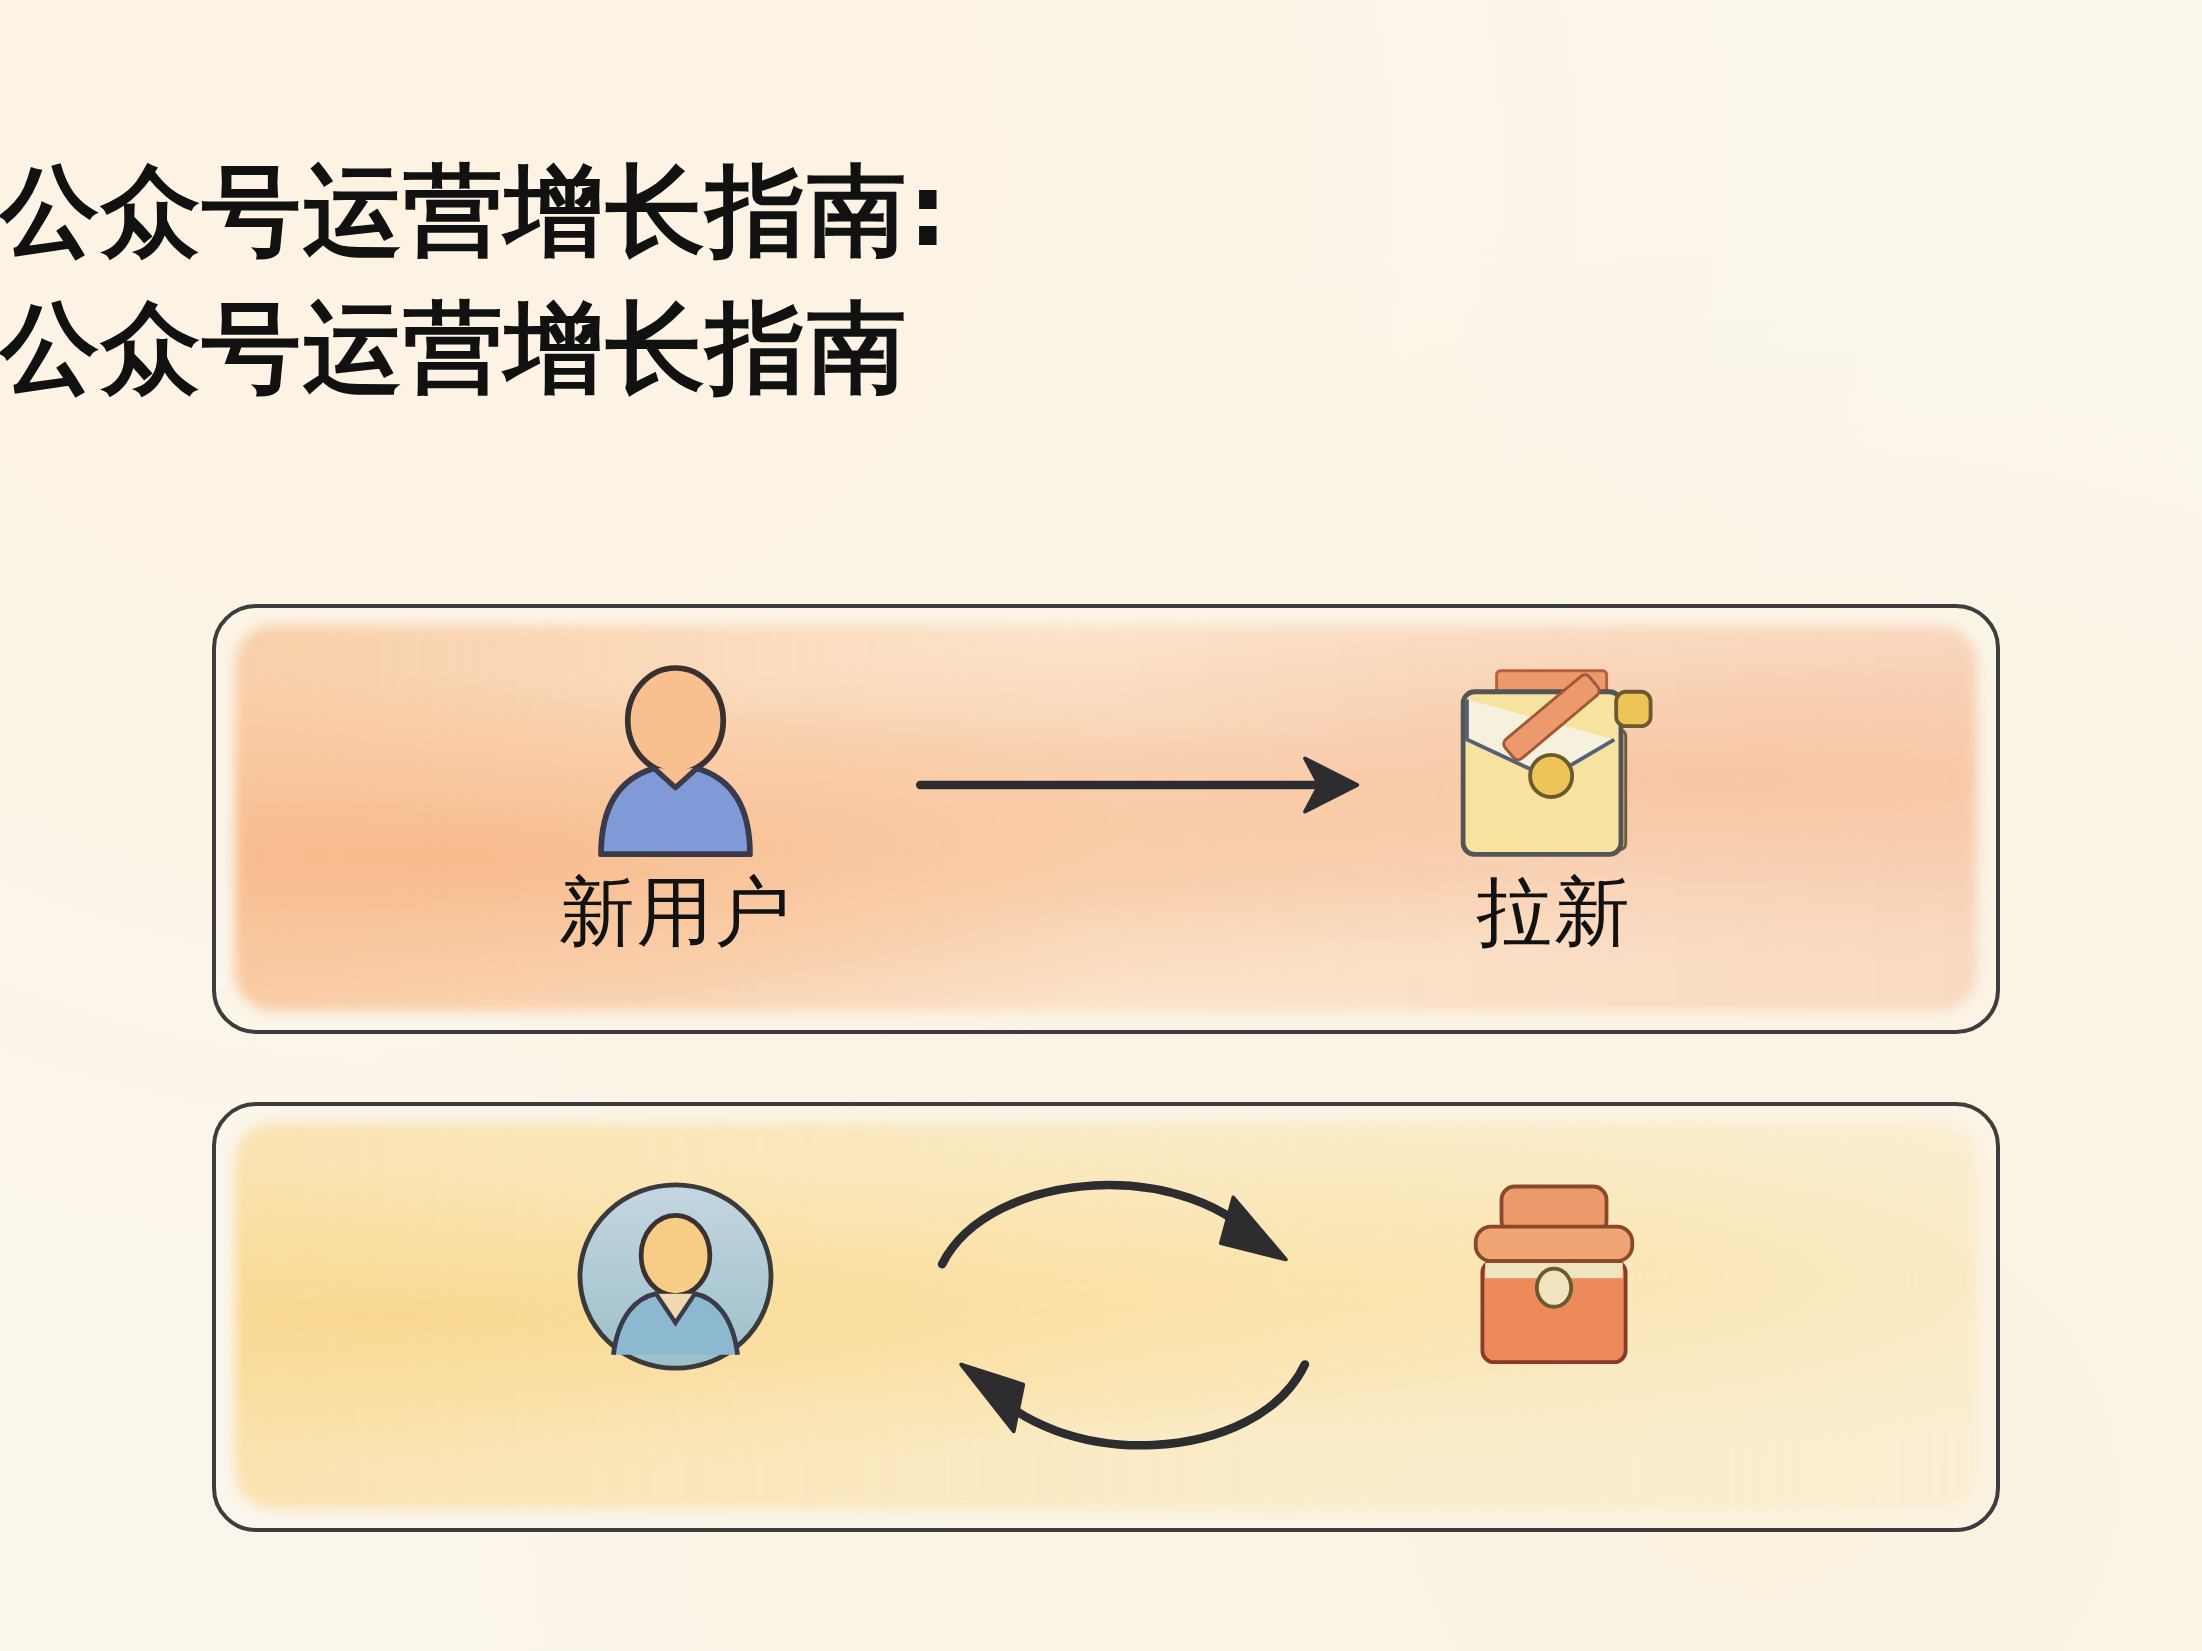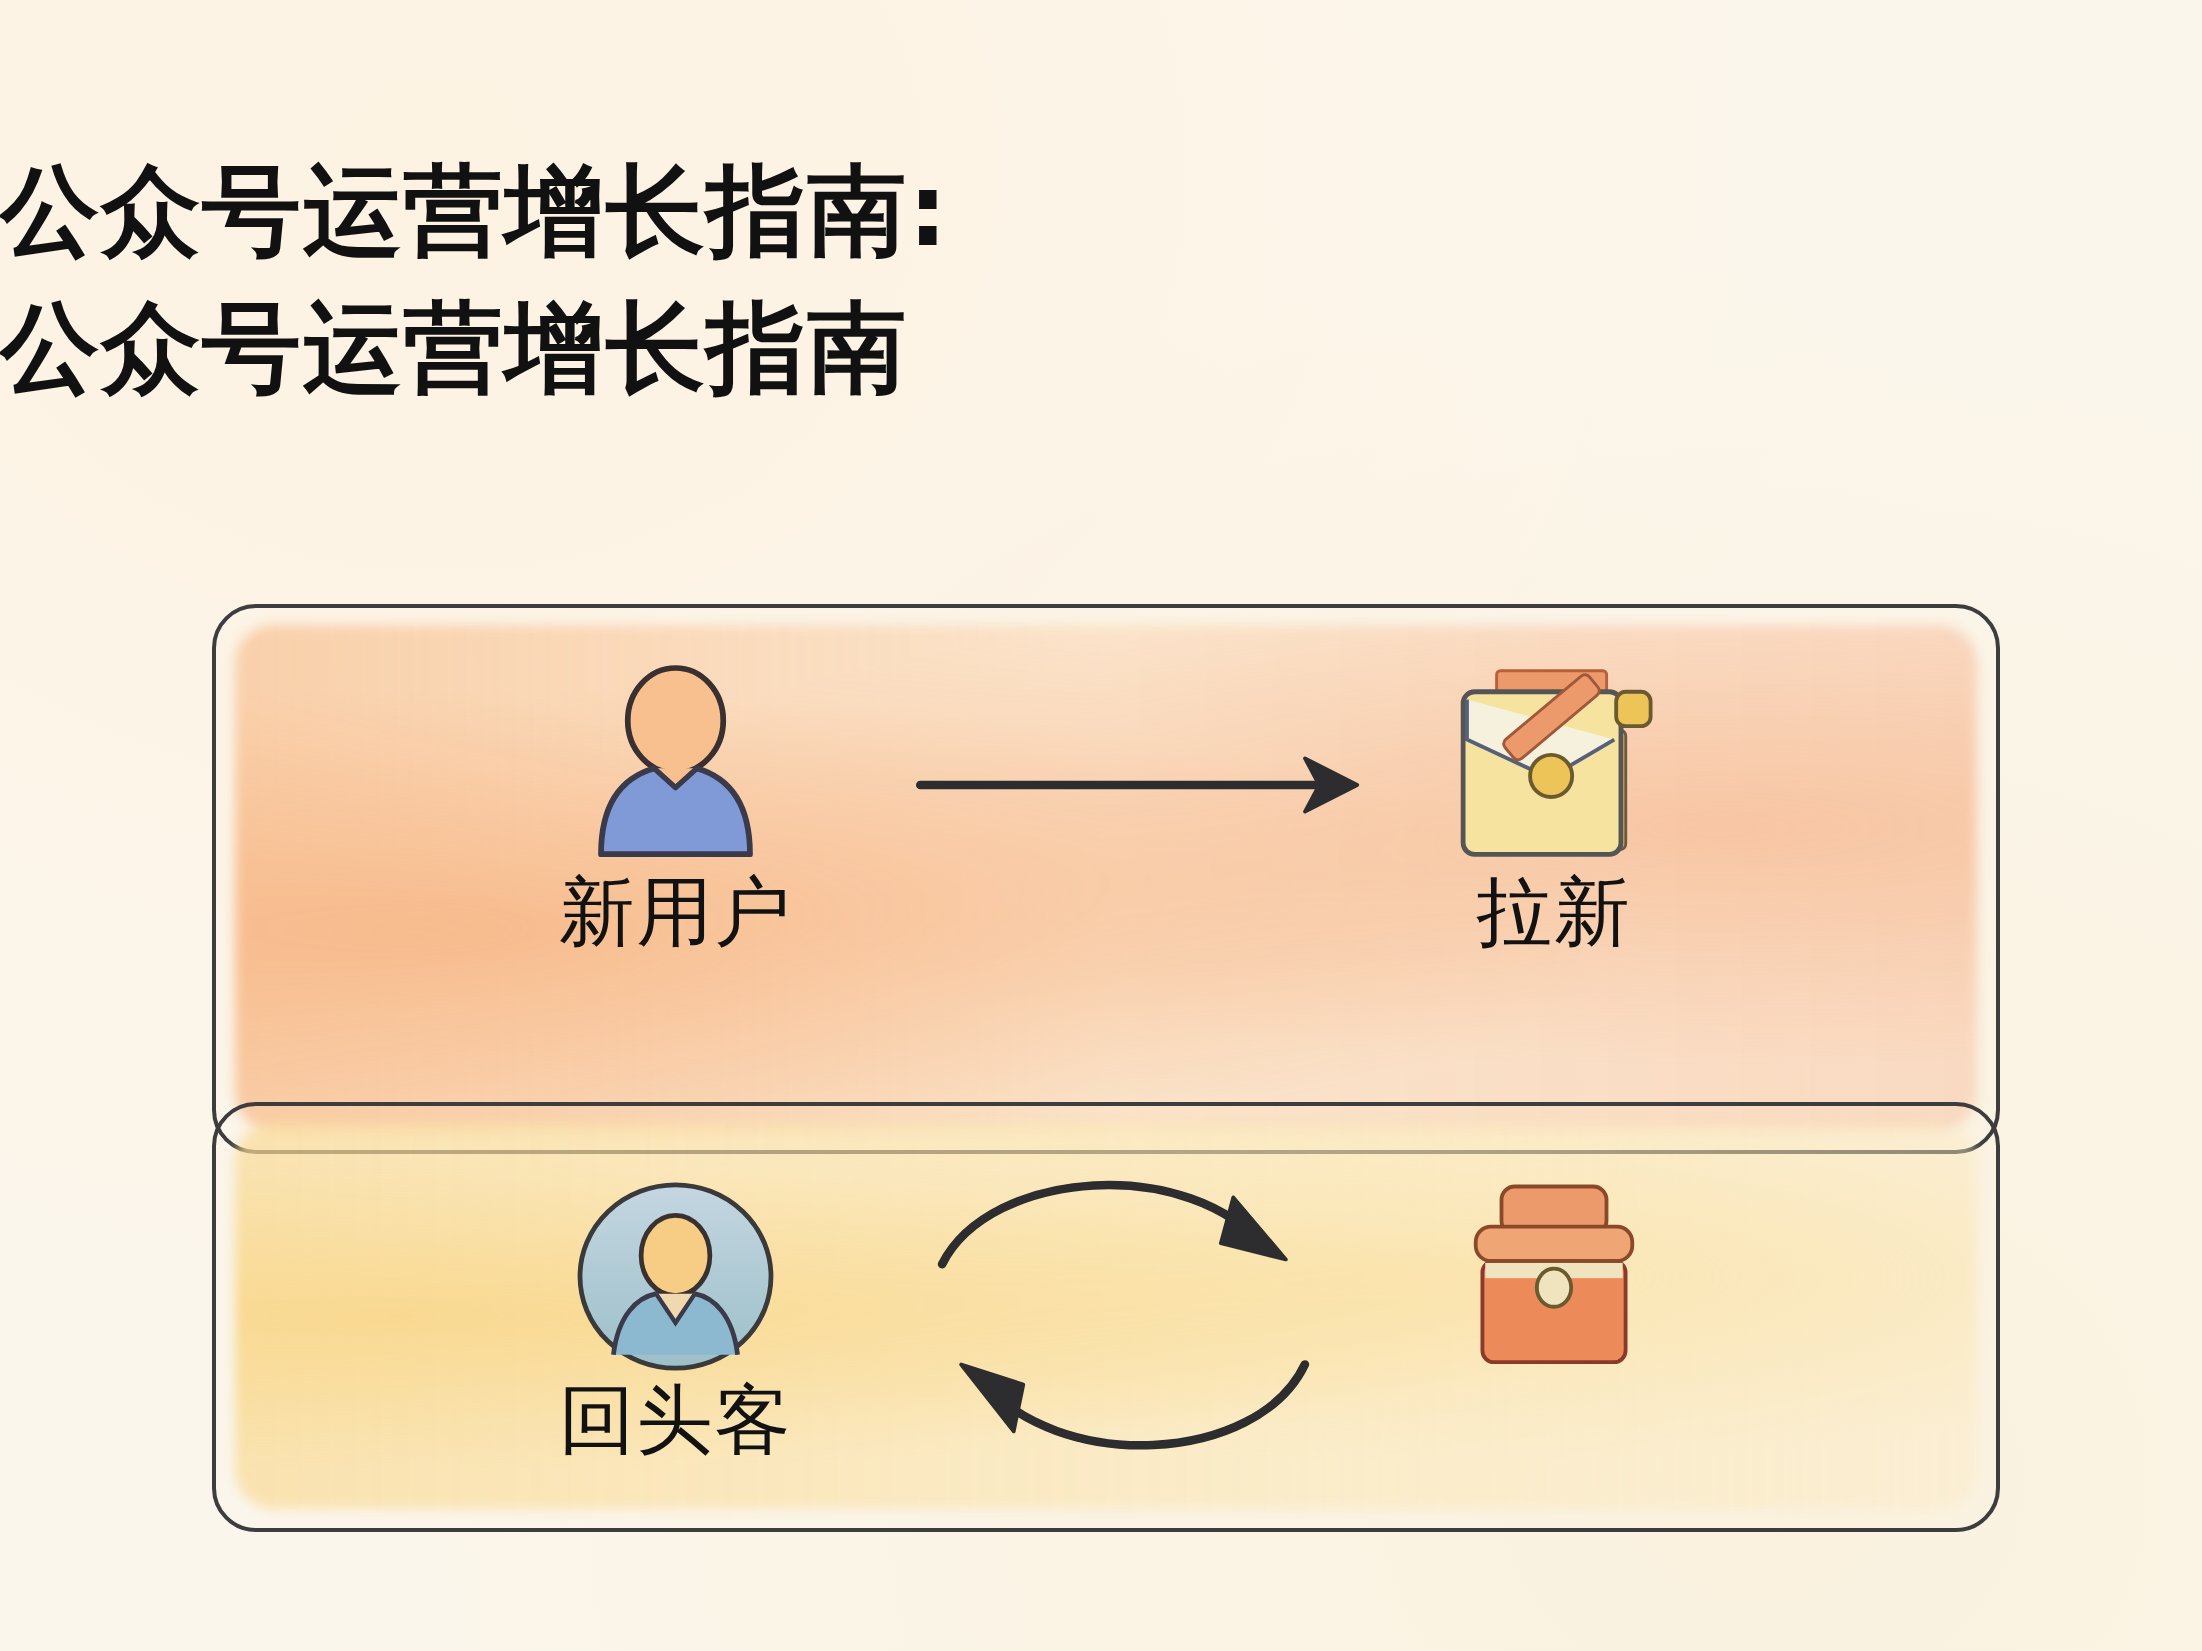--- a/index.html
+++ b/index.html
@@ -25,21 +25,21 @@
     .title.l2 { top: 290px; }
     .subtitle {
       position: absolute; top: 442px; left: 0; width: 100%;
       text-align: center; font-size: 75px; line-height: 96px;
       letter-spacing: 1.9px; color: #161616;
     }
     .panel {
       position: absolute; left: 212px; width: 1788px;
       border: 4.8px solid #3d3d3f; border-radius: 44px;
     }
-    .panel.top { top: 604px; height: 550px; }
+    .panel.top { top: 604px; height: 430px; }
     .panel.bottom { top: 1102px; height: 430px; }
     .wash {
       position: absolute; inset: 17px 19px 19px 19px; border-radius: 38px;
       filter: blur(5.7px);
     }
     .panel.top .wash {
       background:
         radial-gradient(ellipse at 12% 60%, rgba(246,178,128,0.75), transparent 55%),
         radial-gradient(ellipse at 85% 40%, rgba(246,182,140,0.6), transparent 55%),
         linear-gradient(90deg, rgba(248,196,150,0.75), rgba(250,214,180,0.55) 50%, rgba(248,200,170,0.6));
@@ -105,21 +105,20 @@
           <linearGradient id="avbg" x1="0" y1="0" x2="0" y2="1">
             <stop offset="0" stop-color="#c4d6e2"></stop>
             <stop offset="1" stop-color="#9cc0c8"></stop>
           </linearGradient>
         </defs>
         <ellipse cx="105" cy="100" rx="100" ry="96" fill="url(#avbg)" stroke="#3a3a3a" stroke-width="5"></ellipse>
         <ellipse cx="105" cy="78" rx="36" ry="42" fill="#f7cd86" stroke="#3a3030" stroke-width="5"></ellipse>
         <path d="M40 182 C45 140 65 122 85 118 L105 148 L125 118 C145 122 165 140 170 182" fill="#8cb8d0" stroke="#3a3a4a" stroke-width="5"></path>
         <path d="M85 118 L105 148 L125 118" fill="#f0d8b0" stroke="#3a3a4a" stroke-width="4"></path>
       </svg>
-      <span class="label">回头客</span>
     </div>
 
     <svg class="connector" style="left:707px; top:53px;" width="401" height="325" viewBox="0 0 420 340">
       <path d="M20 110 C70 10 280 -5 360 95" fill="none" stroke="#2d2d2f" stroke-width="9" stroke-linecap="round"></path>
       <path d="M325 40 L380 105 L312 88 Z" fill="#2d2d2f" stroke="#2d2d2f" stroke-width="4" stroke-linejoin="round"></path>
       <path d="M400 215 C350 320 140 330 60 230" fill="none" stroke="#2d2d2f" stroke-width="9" stroke-linecap="round"></path>
       <path d="M95 285 L40 215 L105 236 Z" fill="#2d2d2f" stroke="#2d2d2f" stroke-width="4" stroke-linejoin="round"></path>
     </svg>
 
     <div class="node" style="left:1204px; top:69px; width:268px;">

